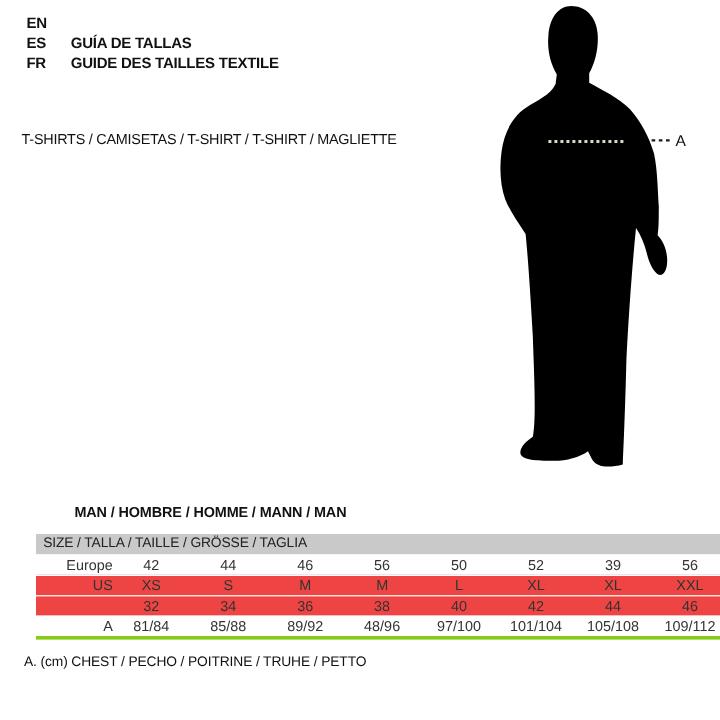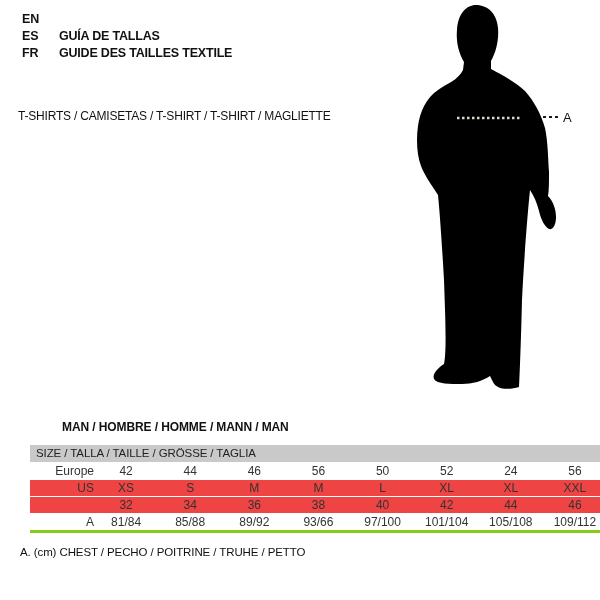--- a/index.html
+++ b/index.html
@@ -85,21 +85,21 @@
   <div class="thead">SIZE / TALLA / TAILLE / GRÖSSE / TAGLIA</div>
 
   <div class="trow">
     <span class="rl">Europe</span>
     <span class="c">42</span>
     <span class="c">44</span>
     <span class="c">46</span>
     <span class="c">56</span>
     <span class="c">50</span>
     <span class="c">52</span>
-    <span class="c">24</span>
+    <span class="c">39</span>
     <span class="c">56</span>
   </div>
 
   <div class="trow alt">
     <span class="rl">US</span>
     <span class="c">XS</span>
     <span class="c">S</span>
     <span class="c">M</span>
     <span class="c">M</span>
     <span class="c">L</span>
@@ -118,21 +118,21 @@
     <span class="c">42</span>
     <span class="c">44</span>
     <span class="c">46</span>
   </div>
 
   <div class="trow">
     <span class="rl">A</span>
     <span class="c">81/84</span>
     <span class="c">85/88</span>
     <span class="c">89/92</span>
-    <span class="c">93/66</span>
+    <span class="c">48/96</span>
     <span class="c">97/100</span>
     <span class="c">101/104</span>
     <span class="c">105/108</span>
     <span class="c">109/112</span>
   </div>
 </div>
 
 <div class="footnote">A. (cm) CHEST / PECHO / POITRINE / TRUHE / PETTO</div>
 
 </body></html>

